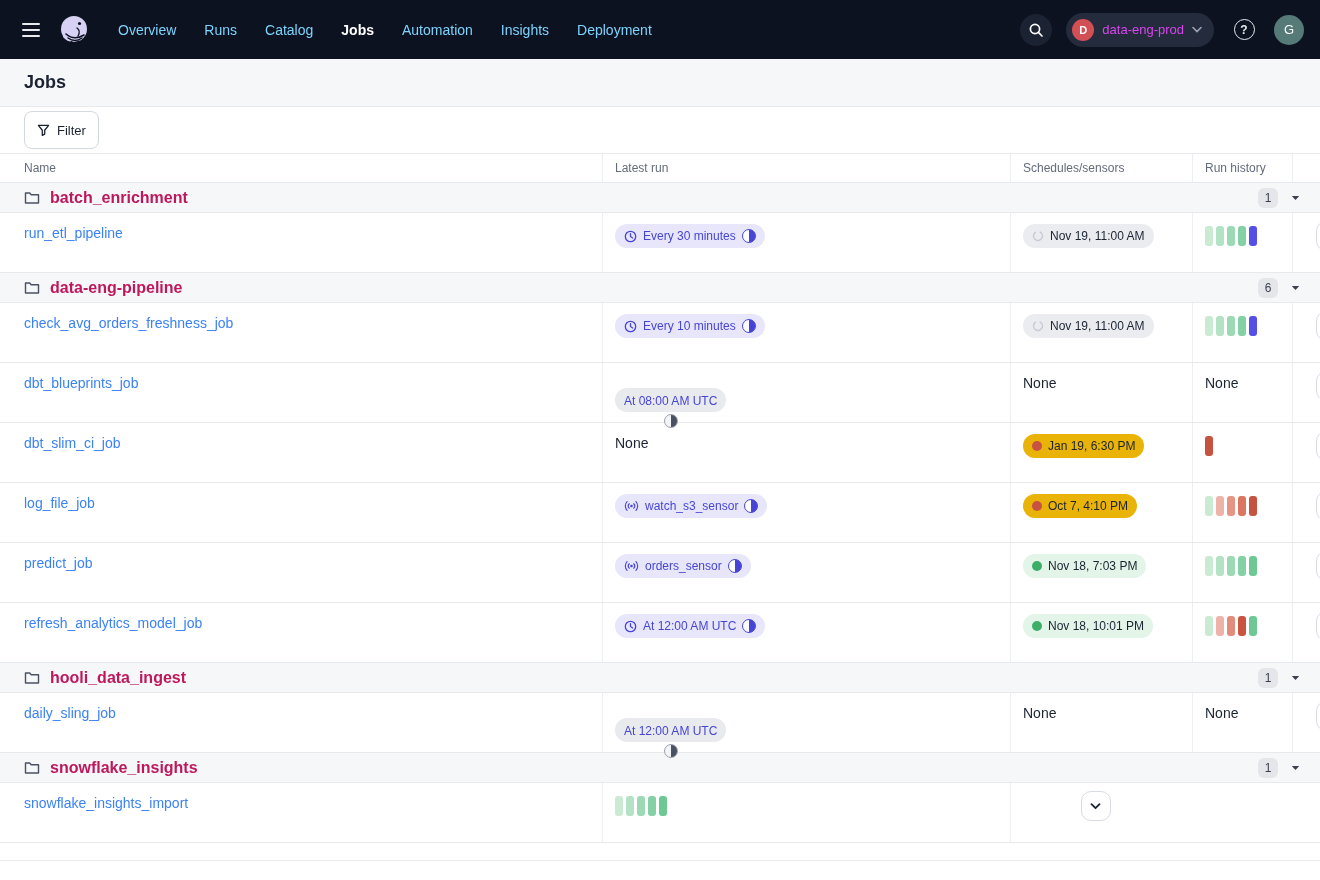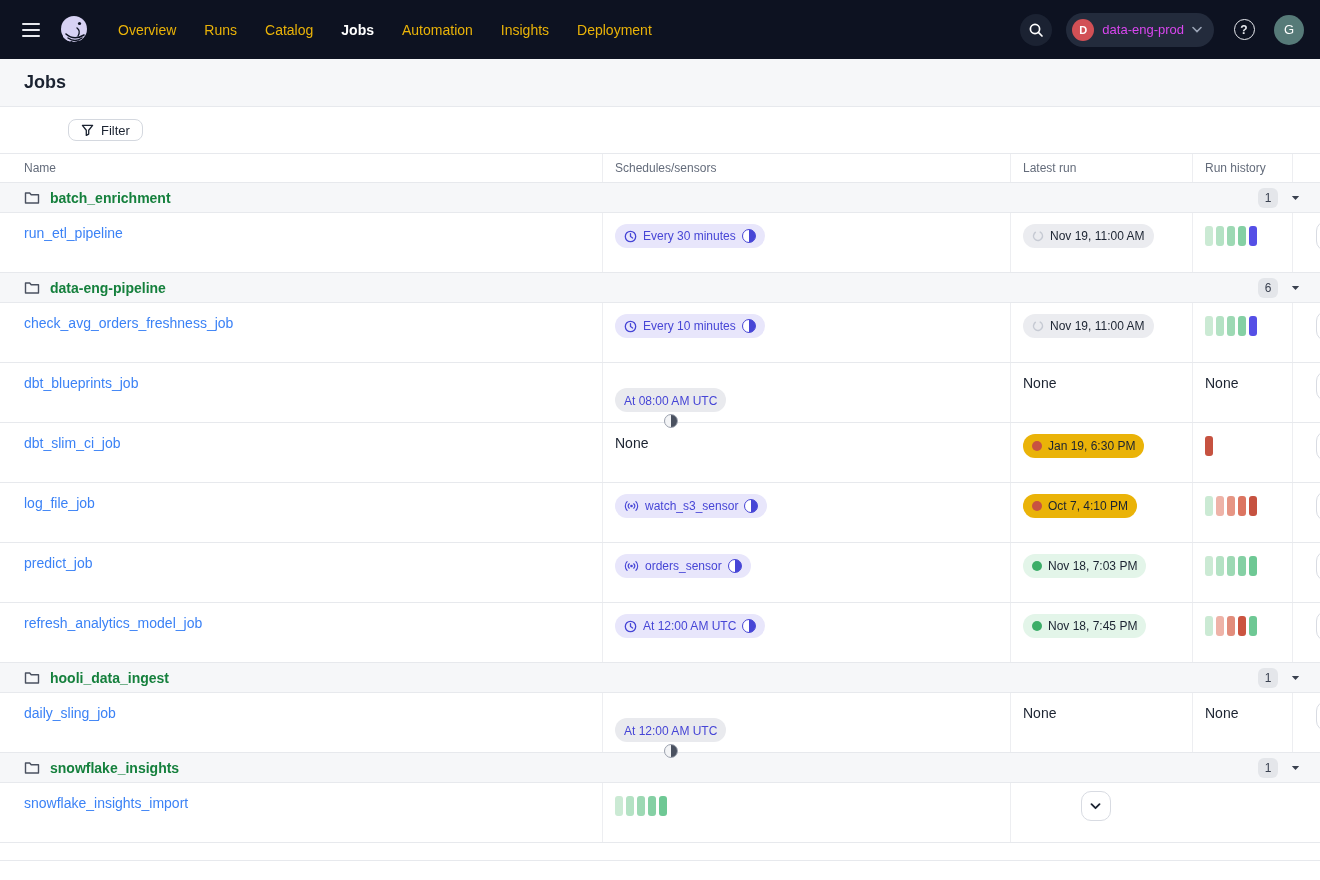--- a/index.html
+++ b/index.html
@@ -5,46 +5,46 @@
   * { margin:0; padding:0; box-sizing:border-box; }
   html,body { width:1320px; height:880px; background:#ffffff; overflow:hidden;
     font-family:"Liberation Sans","DejaVu Sans",sans-serif; }
 
   
   .topnav { height:59px; background:#0d1221; display:flex; align-items:center; padding:0 16px; }
   .hamburger { width:30px; height:30px; display:flex; flex-direction:column; justify-content:center; gap:4px; cursor:pointer; margin-right:8px; }
   .hamburger span { display:block; width:18px; height:2px; background:#e8eaef; border-radius:1px; margin-left:6px; }
   .logo { width:40px; height:40px; display:flex; align-items:center; justify-content:center; margin-right:24px; }
   .nav-items { display:flex; align-items:center; gap:28px; }
-  .nav-item { font-size:14px; color:#eab308; cursor:pointer; }
+  .nav-item { font-size:14px; color:#7dd3fc; cursor:pointer; }
   .nav-item.active { color:#ffffff; font-weight:700; }
   .nav-right { margin-left:auto; display:flex; align-items:center; gap:14px; }
   .icon-btn { width:32px; height:32px; border-radius:50%; background:#1b2232; display:flex; align-items:center; justify-content:center; cursor:pointer; }
   .deploy-pill { height:34px; background:#232b3c; border-radius:17px; display:flex; align-items:center; gap:8px; padding:0 12px 0 6px; cursor:pointer; }
   .deploy-dot { width:22px; height:22px; border-radius:50%; background:#d25055; color:#fff; font-size:11px; font-weight:700; display:flex; align-items:center; justify-content:center; }
   .deploy-label { color:#d946ef; font-size:13px; font-weight:500; }
   .help-btn { width:32px; height:32px; border-radius:50%; display:flex; align-items:center; justify-content:center; cursor:pointer; }
   .help-circle { width:21px; height:21px; border:1.7px solid #e8eaef; border-radius:50%; color:#e8eaef; font-size:12px; font-weight:700; display:flex; align-items:center; justify-content:center; }
   .avatar { width:30px; height:30px; border-radius:50%; background:#567a78; color:#fff; font-size:13px; font-weight:500; display:flex; align-items:center; justify-content:center; cursor:pointer; }
 
   
   .page-header { height:48px; background:#f6f7f9; border-bottom:1px solid #e7e9ed; display:flex; align-items:center; padding:0 24px; }
   .page-title { font-size:18px; font-weight:700; color:#1b2331; }
   .filter-row { height:47px; background:#ffffff; border-bottom:1px solid #e7e9ed; display:flex; align-items:center; padding:0 24px; }
-  .filter-btn { height:22px; display:inline-flex; align-items:center; gap:7px; padding:0 12px; border:1px solid #d4d8df; border-radius:8px; background:#fff; font-size:13px; color:#1b2331; cursor:pointer;margin-left:44px; }
+  .filter-btn { height:38px; display:inline-flex; align-items:center; gap:7px; padding:0 12px; border:1px solid #d4d8df; border-radius:8px; background:#fff; font-size:13px; color:#1b2331; cursor:pointer; }
 
   
   .grid-row { display:grid; grid-template-columns:590px 396px 170px 88px 76px;gap:12px; }
   .thead { height:29px; border-bottom:1px solid #e7e9ed; }
   .thead .cell { display:flex; align-items:center; font-size:12px; color:#646c7b; padding:0 12px 0 24px; }
   .cell.c2,.cell.c3,.cell.c4,.cell.c5 { border-left:1px solid #edeef1; }
   .thead .cell.c2 { padding-left:12px; } .thead .cell.c3,.thead .cell.c4 { padding-left:12px; }
 
   .group-row { height:30px; background:#f6f7f9; display:flex; align-items:center; padding:0 20px 0 24px; border-bottom:1px solid #e7e9ed; }
-  .group-name { font-size:14px; font-weight:700; color:#15803d; margin-left:10px; }
+  .group-name { font-size:16px; font-weight:700; color:#be185d; margin-left:10px; }
   .group-right { margin-left:auto; display:flex; align-items:center; gap:13px; }
   .count-badge { min-width:20px; height:20px; background:#e4e6ea; border-radius:6px; font-size:12px; color:#3a4150; display:flex; align-items:center; justify-content:center; padding:0 5px; }
 
   .job-row { height:60px; border-bottom:1px solid #e7e9ed; }
   .job-row .cell { padding:11px 12px 0 24px; }
   .job-row .cell.c2,.job-row .cell.c3,.job-row .cell.c4 { padding-left:12px; }
   .job-row .cell.c5 { display:flex; justify-content:center; padding:0; align-items:flex-start; padding-top:8px; }
   .job-link { font-size:14px; color:#3b82f6; text-decoration:none; cursor:pointer;text-align:center; }
   .none-text { font-size:14px; color:#1b2331; }
 
@@ -126,22 +126,22 @@
   <button class="filter-btn">
     <svg width="13" height="13" viewBox="0 0 14 14">
         <path d="M1.5 1.5 h11 L8.3 6.7 v4.2 l-2.6 1.4 V6.7 Z" fill="none" stroke="#1b2331" stroke-width="1.4" stroke-linejoin="round"></path>
       </svg>
     <span>Filter</span>
   </button>
 </div>
 
 <div class="grid-row thead">
   <div class="cell c1">Name</div>
+  <div class="cell c3">Latest run</div>
   <div class="cell c2">Schedules/sensors</div>
-  <div class="cell c3">Latest run</div>
   <div class="cell c4">Run history</div>
   <div class="cell c5"></div>
 </div>
 
 <div id="table-body">
     <div class="group-row">
       <svg width="16" height="14" viewBox="0 0 16 14">
         <path d="M1.5 2 h4.2 l1.5 1.8 h7.3 v8.2 h-13 Z" fill="none" stroke="#4a5160" stroke-width="1.4" stroke-linejoin="round"></path>
       </svg>
       <span class="group-name">batch_enrichment</span>
@@ -337,21 +337,21 @@
       <div class="cell c2"><span class="chip sched-on">
           <svg width="13" height="13" viewBox="0 0 14 14">
             <circle cx="7" cy="7" r="5.6" fill="none" stroke="#4645d6" stroke-width="1.4"></circle>
             <path d="M7 3.8 V7 l2.3 1.6" fill="none" stroke="#4645d6" stroke-width="1.4" stroke-linecap="round"></path>
           </svg>
           <span>At 12:00 AM UTC</span>
           <span class="toggle on"></span>
         </span></div>
       <div class="cell c3"><span class="chip run-green">
           <span class="run-dot success"></span>
-          <span>Nov 18, 7:45 PM</span>
+          <span>Nov 18, 10:01 PM</span>
         </span></div>
       <div class="cell c4">
         <span class="history">
           <span class="hbar" style="background:#cbead4"></span>
           <span class="hbar" style="background:#eeb3a8"></span>
           <span class="hbar" style="background:#e28d7c"></span>
           <span class="hbar" style="background:#cb5440"></span>
           <span class="hbar" style="background:#6ec894"></span>
         </span>
       </div>

